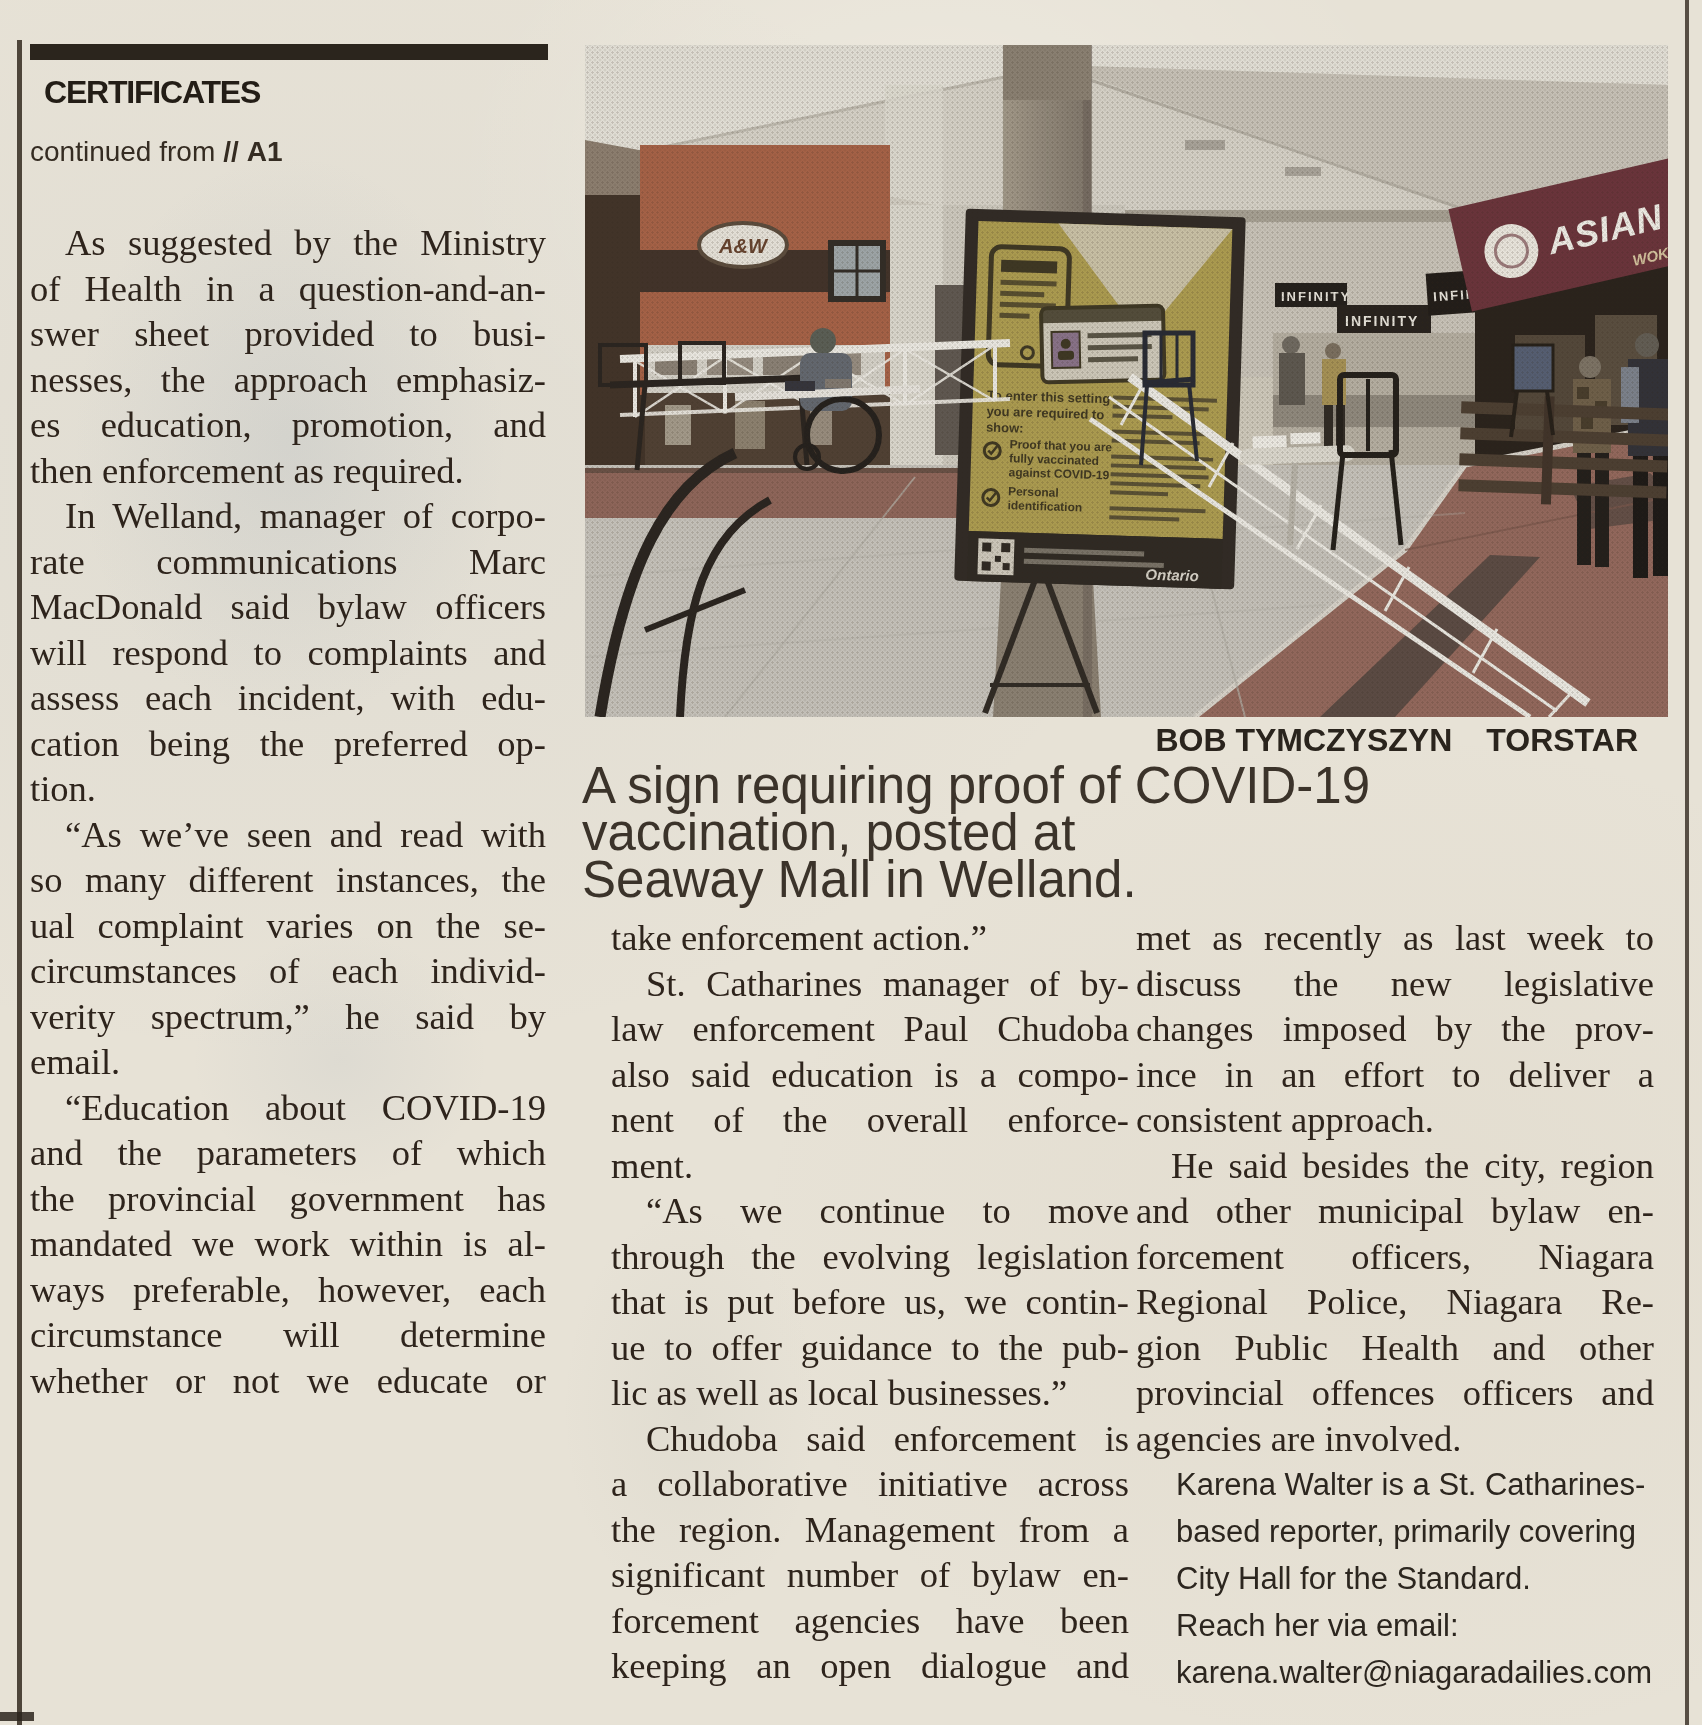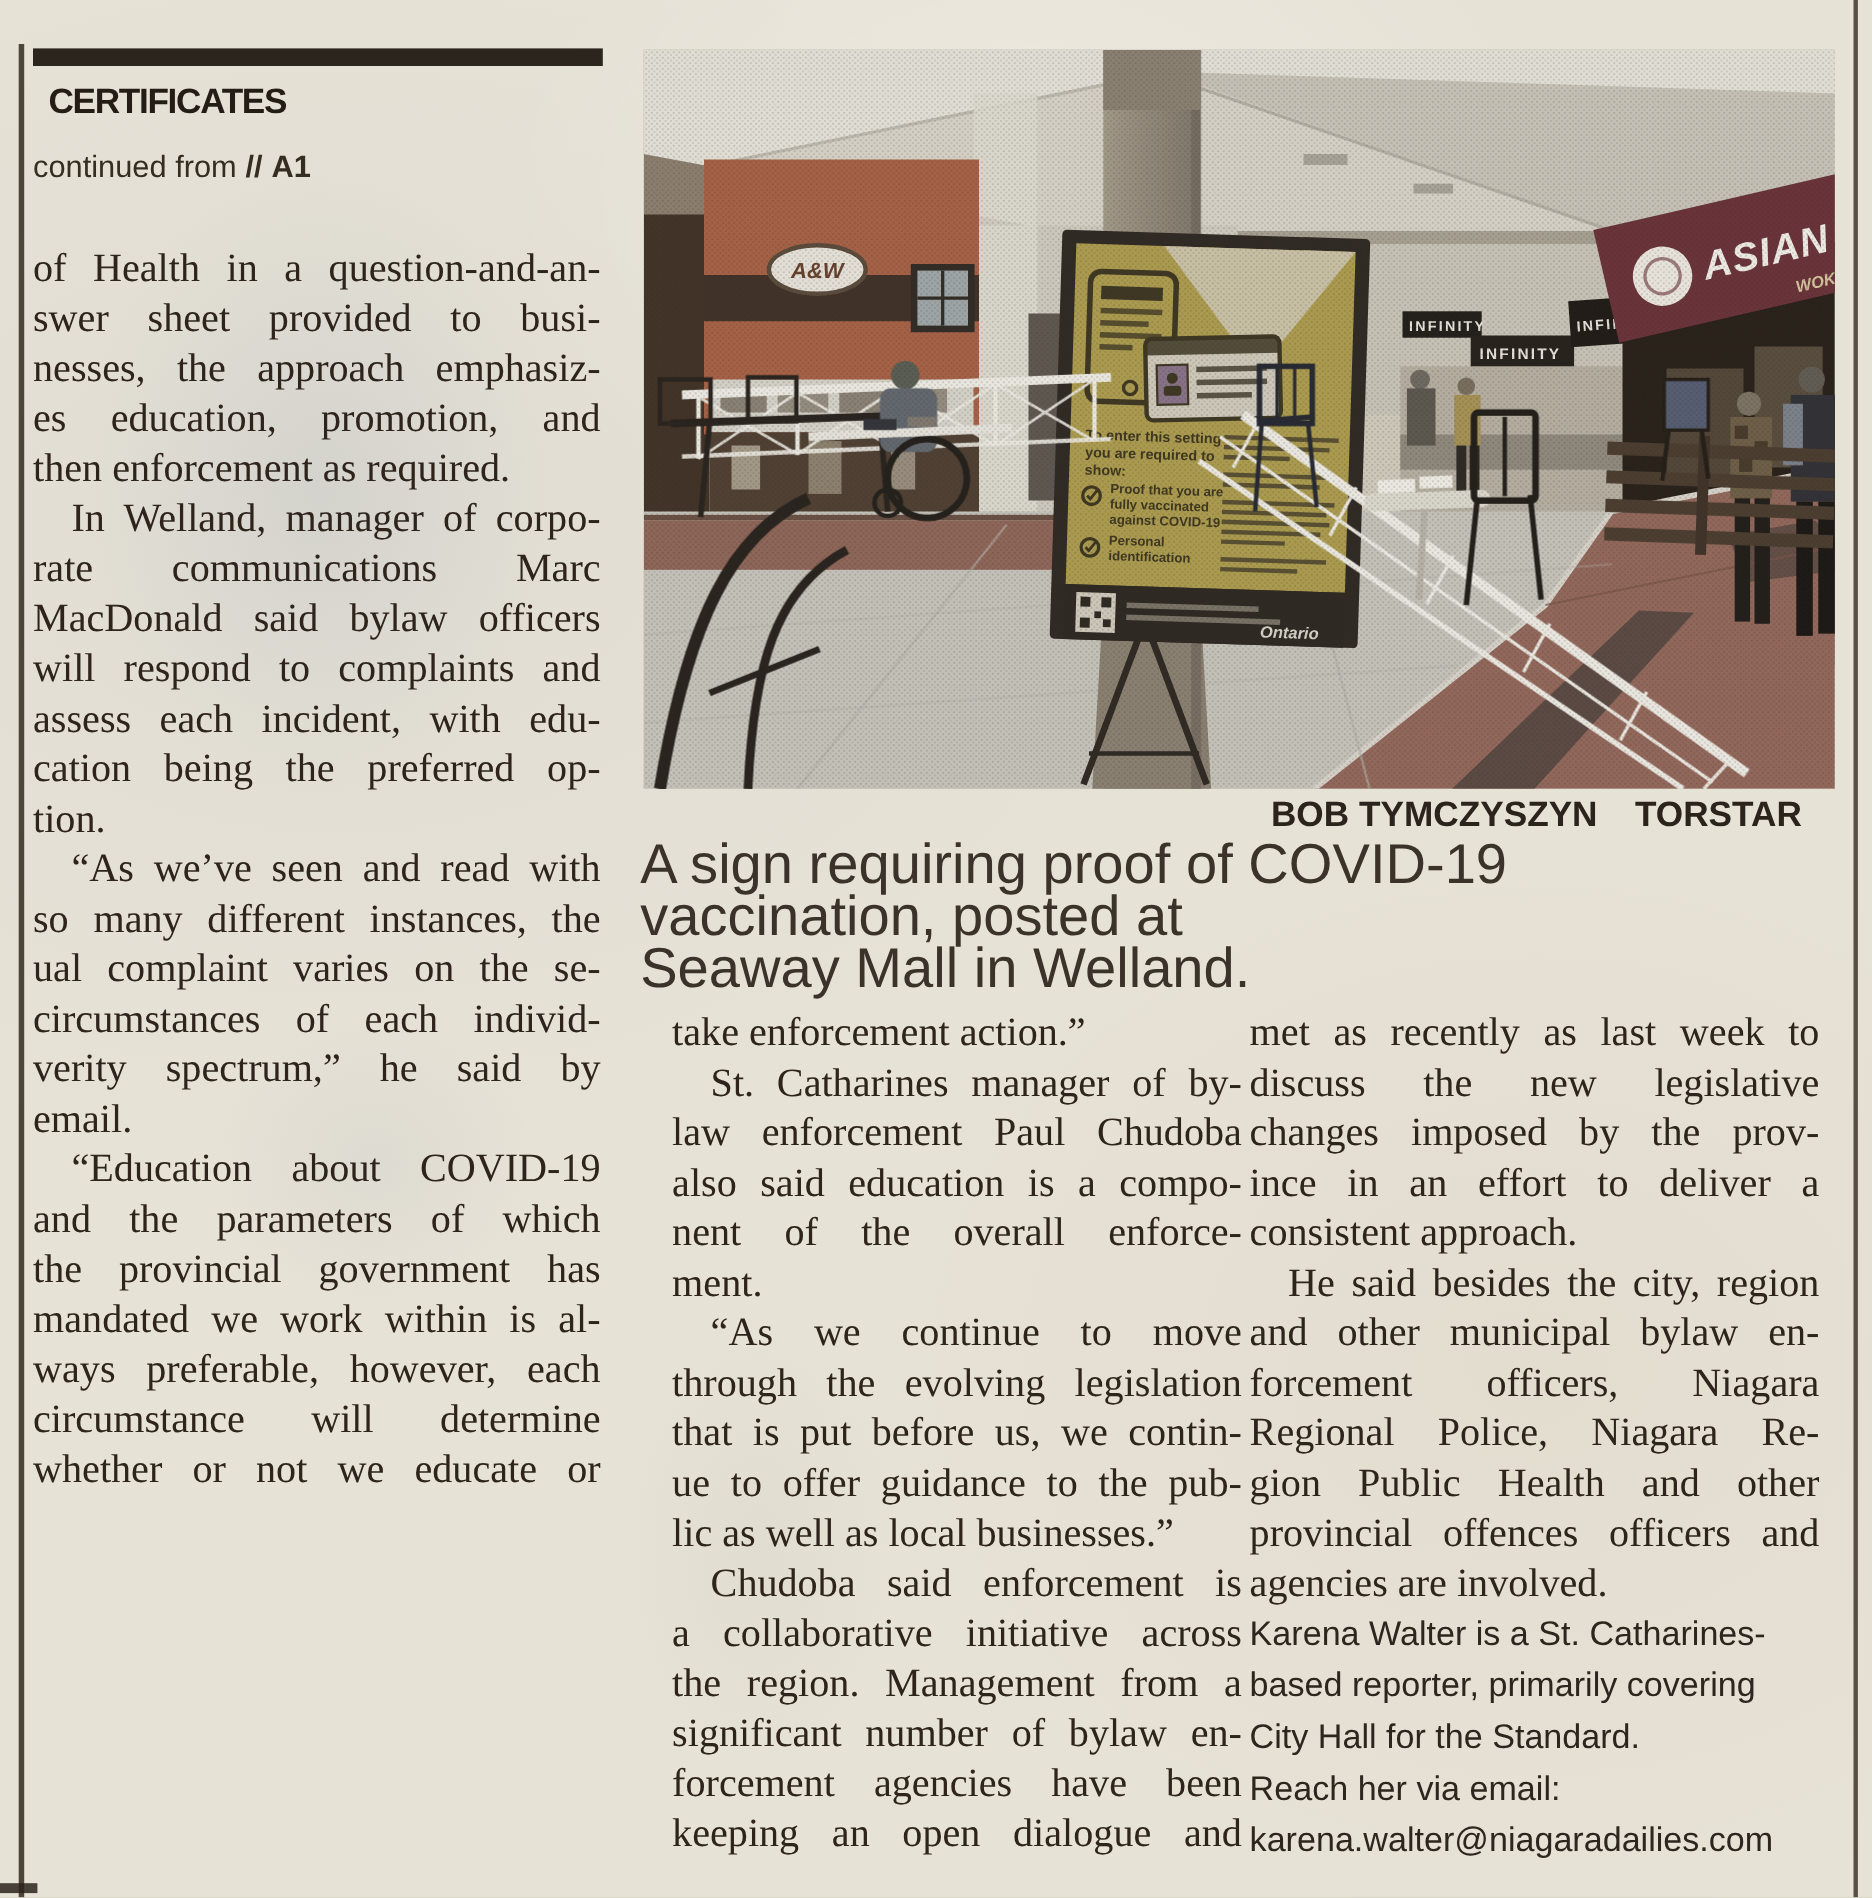--- a/index.html
+++ b/index.html
@@ -31,21 +31,21 @@
   .continued .pg{font-weight:700;}
 
   .col{position:absolute;font-size:36.5px;line-height:45.5px;}
   .col-left{left:30px;top:220px;width:516px;}
   .col-mid{left:611px;top:915px;width:518px;}
   .col-right{left:1136px;top:915px;width:518px;}
   .line{text-align:justify;text-align-last:justify;}
   .line.last{text-align-last:left;}
   .para.indent .line.first{text-indent:35px;}
   .para.byline .line{font-family:"Liberation Sans",sans-serif;font-size:31px;line-height:47px;
-        color:#2c261f;text-align:center;text-align-last:left;}
+        color:#2c261f;text-align:center;text-align-last:left;margin-left:40px;}
 
   .photo-wrap{position:absolute;left:585px;top:45px;width:1083px;height:672px;overflow:hidden;background:#cdc8ba;}
   .photo-wrap svg{display:block;filter:saturate(.78) contrast(.93) brightness(1.02);}
   .halftone{position:absolute;inset:0;pointer-events:none;
     background-image:
       radial-gradient(rgba(52,40,26,.17) 1px, transparent 1.35px),
       radial-gradient(rgba(52,40,26,.12) 1px, transparent 1.35px);
     background-size:5px 5px,5px 5px;background-position:0 0,2.5px 2.5px;}
   .credit{position:absolute;left:585px;top:722px;width:1053px;text-align:right;
     font-family:"Liberation Sans",sans-serif;font-weight:700;font-size:32px;color:#2a241d;}
@@ -366,20 +366,21 @@
   <div class="credit">
     <span>BOB TYMCZYSZYN</span><span class="agency">TORSTAR</span>
   </div>
   <div class="caption">
     <div>A sign requiring proof of COVID-19 vaccination, posted at</div>
     <div>Seaway Mall in Welland.</div>
   </div>
 
   <div class="col col-left">
       <div class="para indent">
+        <div class="line first">As suggested by the Ministry</div>
         <div class="line">of Health in a question-and-an-</div>
         <div class="line">swer sheet provided to busi-</div>
         <div class="line">nesses, the approach emphasiz-</div>
         <div class="line">es education, promotion, and</div>
         <div class="line last">then enforcement as required.</div>
       </div>
       <div class="para indent">
         <div class="line first">In Welland, manager of corpo-</div>
         <div class="line">rate communications Marc</div>
         <div class="line">MacDonald said bylaw officers</div>

